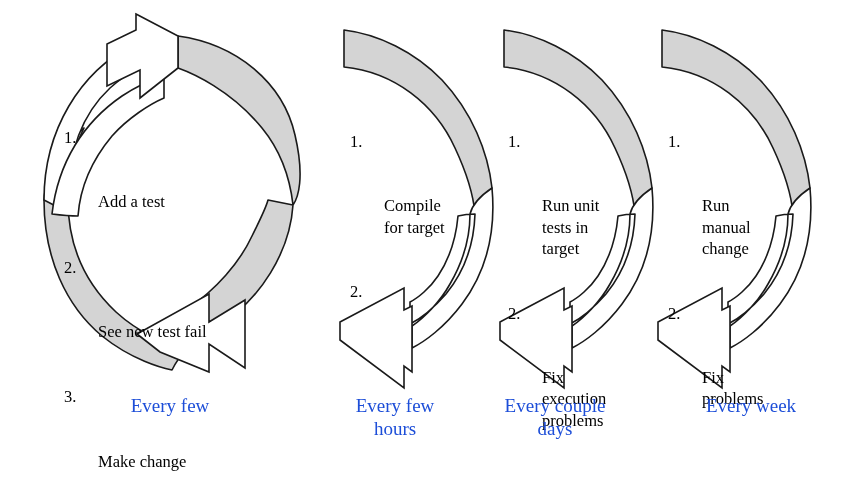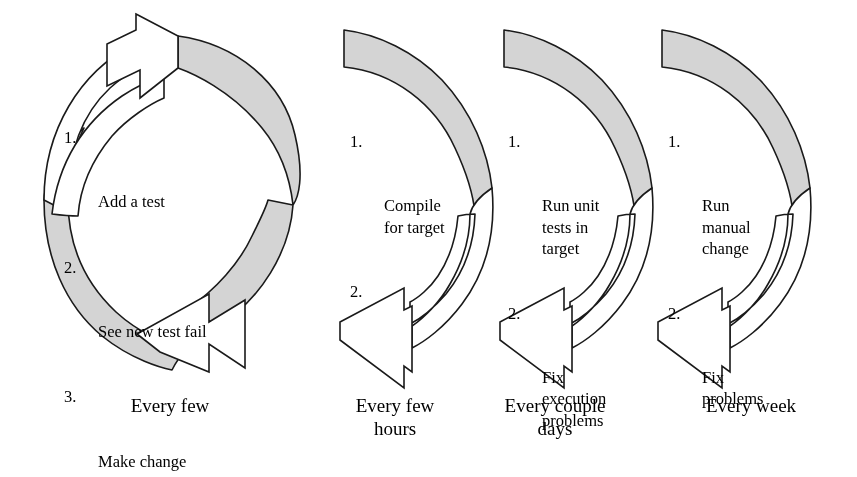--- a/index.html
+++ b/index.html
@@ -75,21 +75,21 @@
   #steps-2 { left: 350px; top: 131px; width: 104px; }
   #steps-3 { left: 508px; top: 131px; width: 98px;  }
   #steps-4 { left: 668px; top: 131px; width: 92px;  }
 
   
   .caption {
     position: absolute;
     text-align: center;
     font-size: 19px;
     line-height: 1.22;
-    color: #000000;
+    color: #1d4ed8;
     font-family: "Liberation Serif", "DejaVu Serif", serif;
   }
   #caption-1 { left:  82px; top: 394px; width: 176px; }
   #caption-2 { left: 320px; top: 394px; width: 150px; }
   #caption-3 { left: 470px; top: 394px; width: 170px; }
   #caption-4 { left: 666px; top: 394px; width: 170px; }
 </style>
 </head>
 <body>
 

